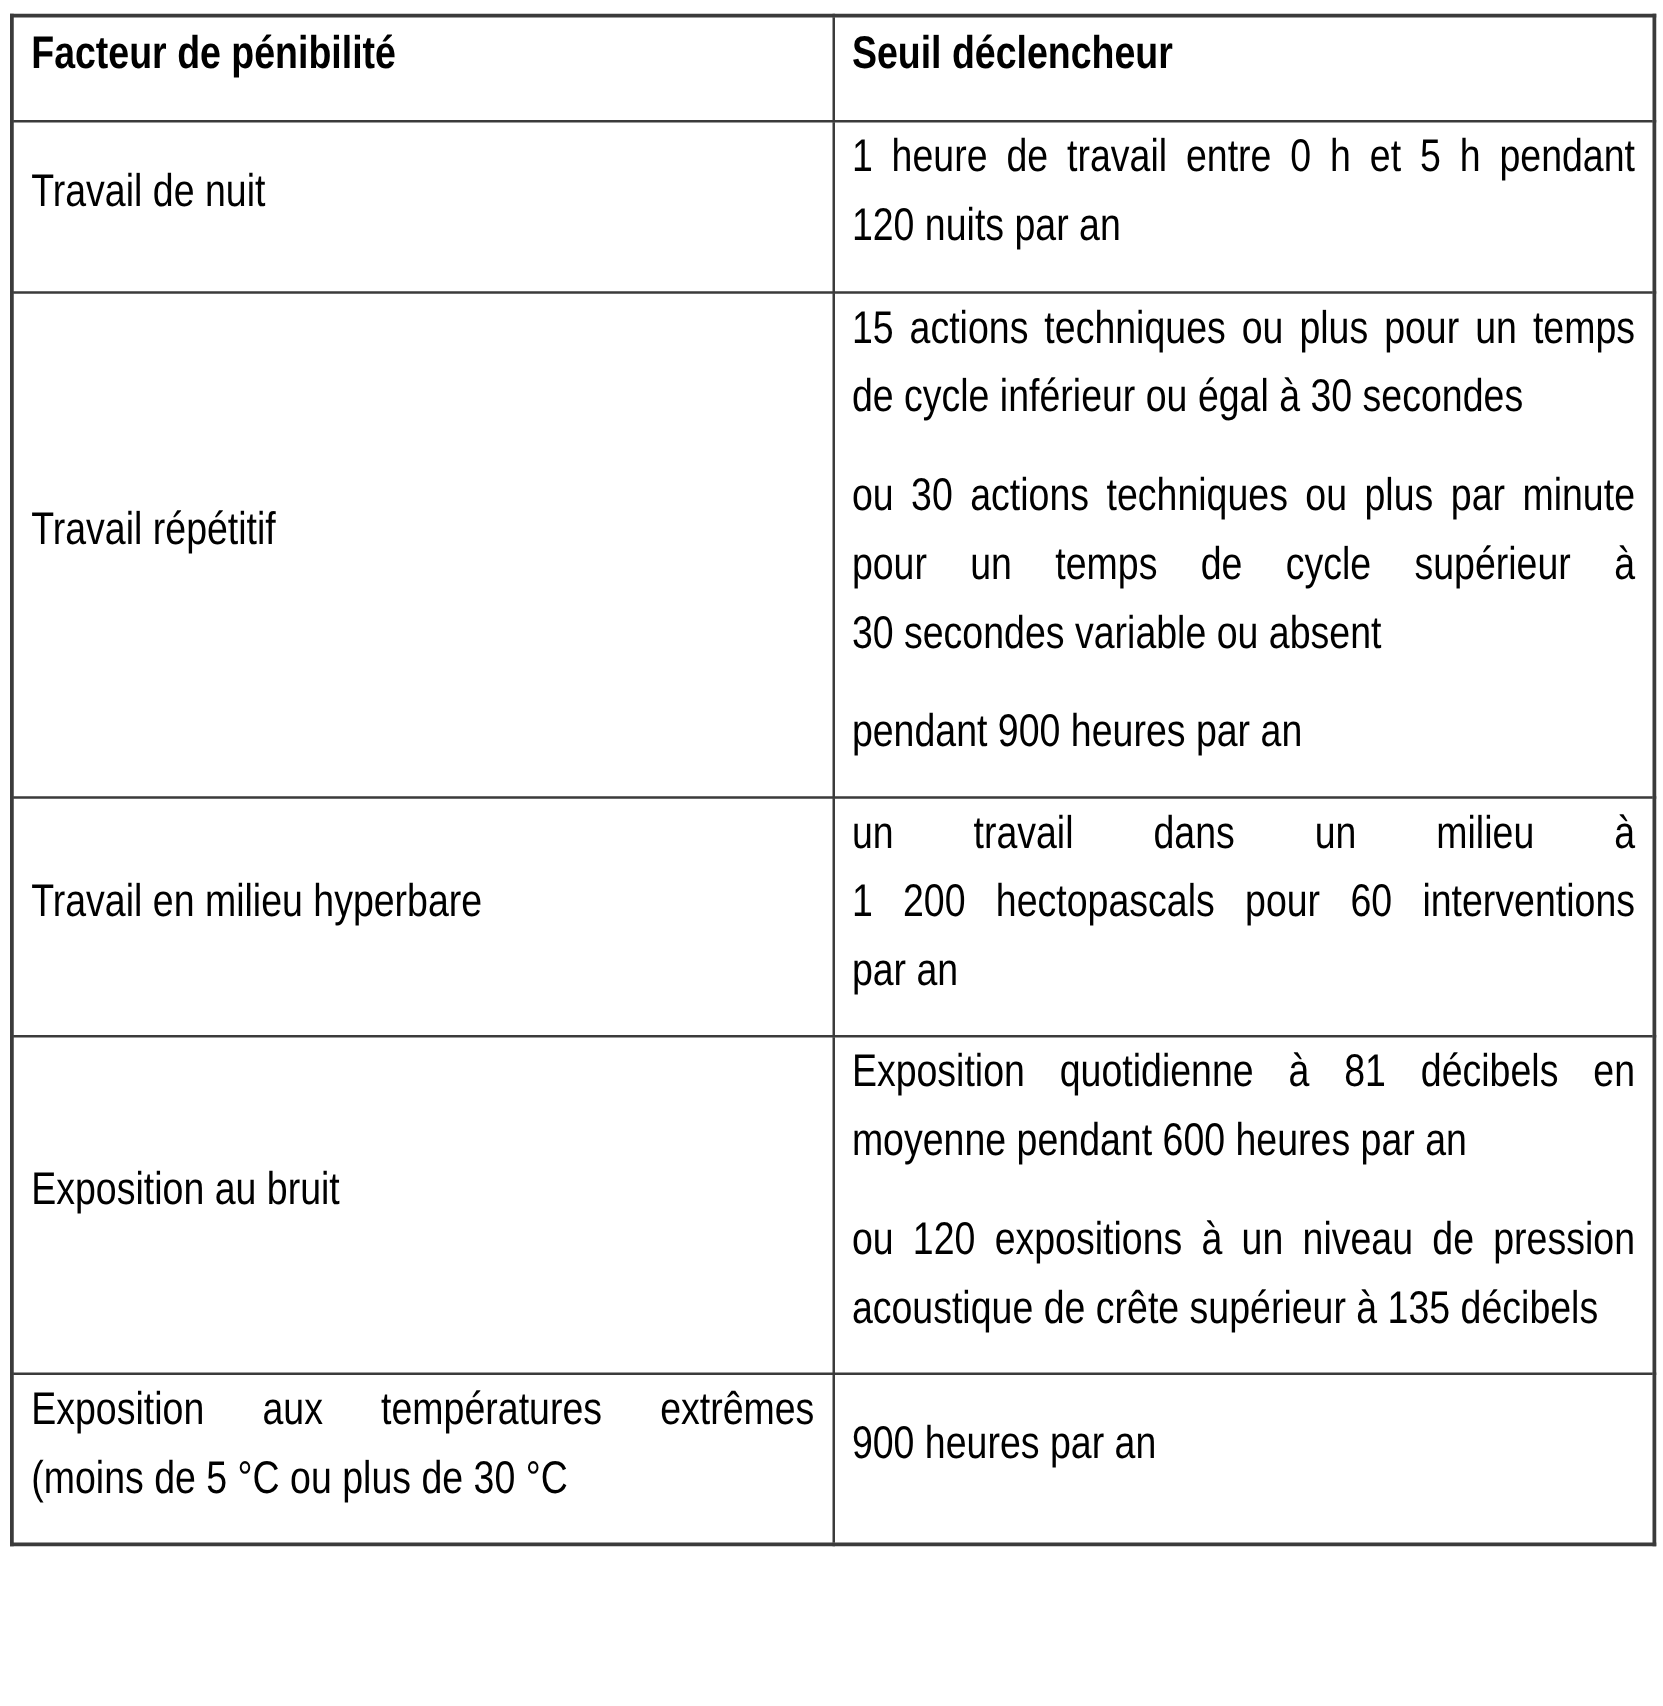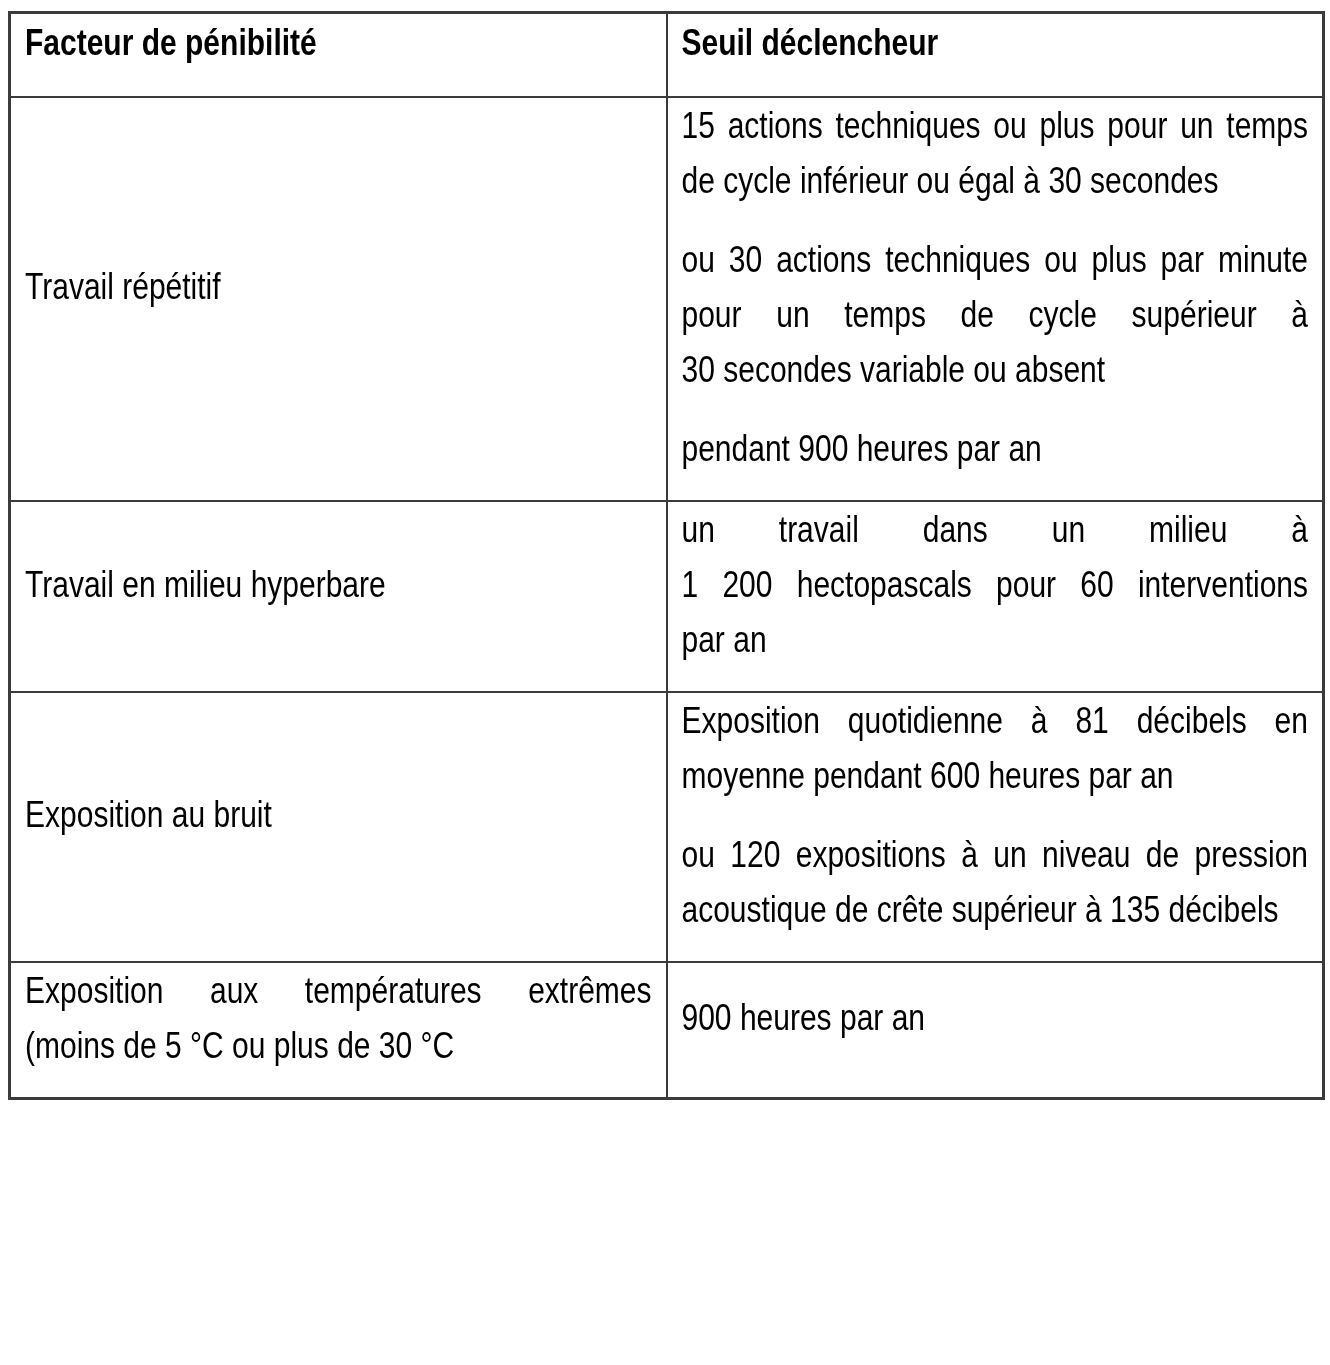--- a/index.html
+++ b/index.html
@@ -73,20 +73,33 @@
               <div class="tl">Facteur de pénibilité</div>
             </div>
       </th>
       <th>
         <div class="para">
               <div class="tl">Seuil déclencheur</div>
             </div>
       </th>
     </tr>
 
+    <tr class="r1">
+      <td>
+        <div class="para">
+              <div class="tl">Travail de nuit</div>
+            </div>
+      </td>
+      <td>
+        <div class="para">
+          <div class="tl tl-j">1 heure de travail entre 0 h et 5 h pendant</div>
+          <div class="tl">120 nuits par an</div>
+        </div>
+      </td>
+    </tr>
 
     <tr class="r2">
       <td>
         <div class="para">
               <div class="tl">Travail répétitif</div>
             </div>
       </td>
       <td>
         <div class="para">
           <div class="tl tl-j">15 actions techniques ou plus pour un temps</div>

